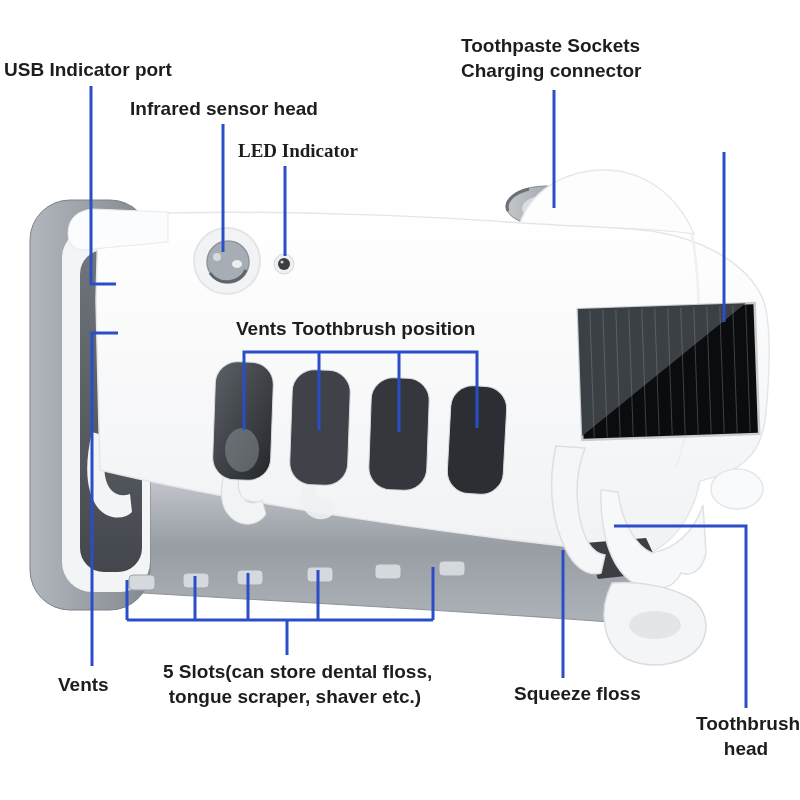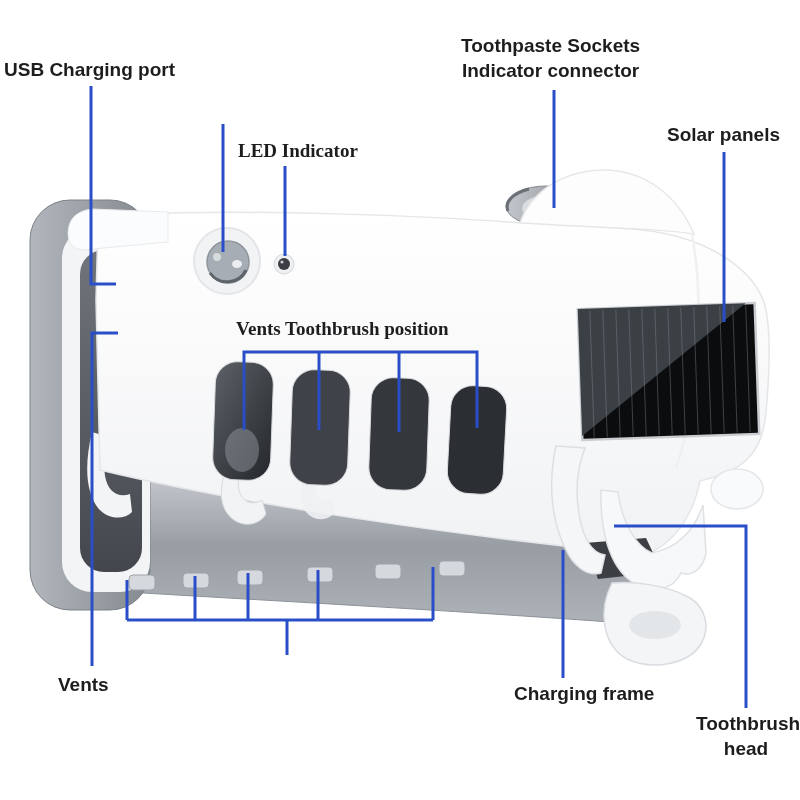--- a/index.html
+++ b/index.html
@@ -10,21 +10,20 @@
     overflow:hidden;
     font-family:"Liberation Sans",sans-serif;
   }
   .stage svg{position:absolute;left:0;top:0;}
   .lbl{
     position:absolute;
     font-family:"Liberation Sans",sans-serif;
     font-weight:700;font-size:19px;line-height:25px;
     color:var(--text-color,#1d1d1f);
     white-space:nowrap;
-    text-align:center;
   }
   .lbl.center{text-align:center;}
   .callout{fill:none;stroke:var(--callout-color,#2a4ec8);stroke-width:3;stroke-linecap:butt;stroke-linejoin:miter;}
 </style>
 </head>
 <body>
 
 <div class="stage">
 
   <svg width="800" height="800" viewBox="0 0 800 800">
@@ -166,37 +165,41 @@
       <path class="callout" d="M554,90 V208"></path>
       <path class="callout" d="M724,152 V322"></path>
       <path class="callout" d="M244,430 V352 H477 V428 M319,352 V430 M399,352 V432"></path>
       <path class="callout" d="M92,666 V333 H118"></path>
       <path class="callout" d="M127,580 V620 M195,576 V620 M248,573 V620 M318,570 V620 M433,567 V620 M127,620 H433 M287,620 V655"></path>
       <path class="callout" d="M563,550 V678"></path>
       <path class="callout" d="M614,526 H746 V708"></path>
     </g>
   </svg>
 
-  <div class="lbl" style="left:4px;top:57px;">USB Charging port</div>
-
+  <div class="lbl" style="left:4px;top:57px;">USB Indicator port</div>
+
+  <div class="lbl" style="left:130px;top:96px;">Infrared sensor head</div>
 
   <div class="lbl" style="left:238px;top:138px;font-family:Liberation Serif, serif;">LED Indicator</div>
 
   <div class="lbl" style="left:461px;top:33px;">
     <div>Toothpaste Sockets</div>
-    <div>Indicator connector</div>
+    <div>Charging connector</div>
   </div>
 
-  <div class="lbl" style="left:667px;top:122px;">Solar panels</div>
-
-  <div class="lbl" style="left:236px;top:316px;font-family:Liberation Serif, serif;">Vents Toothbrush position</div>
+
+  <div class="lbl" style="left:236px;top:316px;">Vents Toothbrush position</div>
 
   <div class="lbl" style="left:58px;top:672px;">Vents</div>
 
-
-  <div class="lbl" style="left:514px;top:681px;">Charging frame</div>
+  <div class="lbl center" style="left:163px;top:659px;width:264px;">
+    <div>5 Slots(can store dental floss,</div>
+    <div>tongue scraper, shaver etc.)</div>
+  </div>
+
+  <div class="lbl" style="left:514px;top:681px;">Squeeze floss</div>
 
   <div class="lbl center" style="left:696px;top:711px;width:100px;">
     <div>Toothbrush</div>
     <div>head</div>
   </div>
 
 </div>
 
 </body></html>

